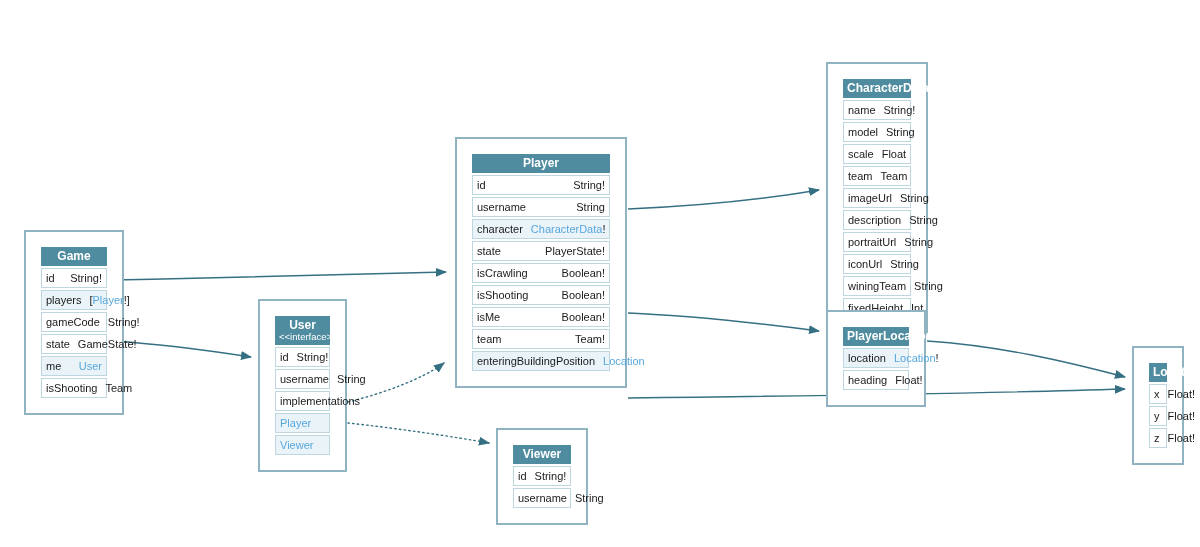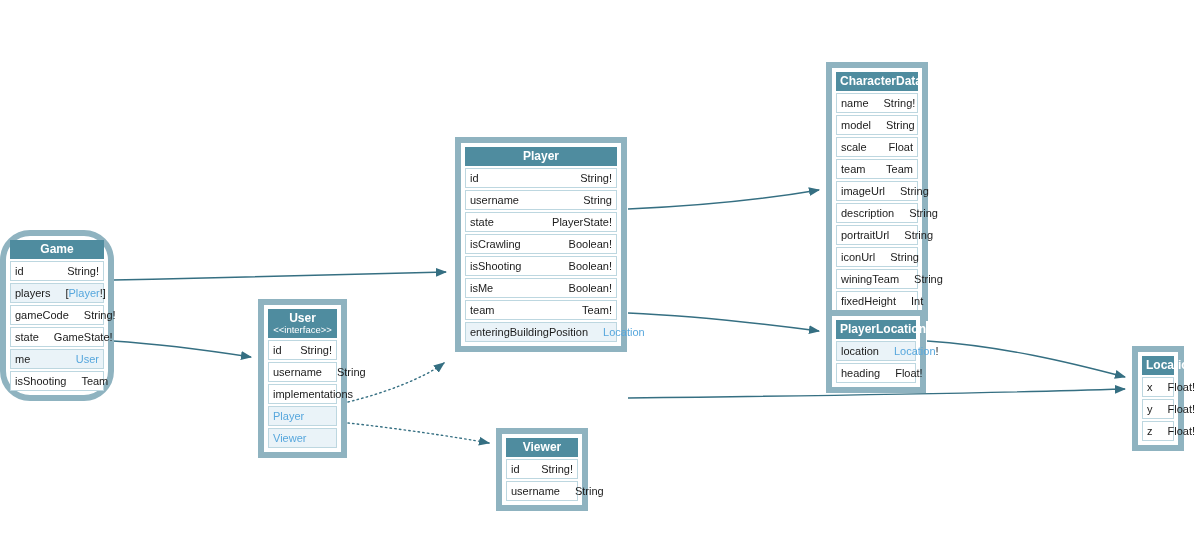--- a/index.html
+++ b/index.html
@@ -4,30 +4,30 @@
 <style>
   html,body{margin:0;padding:0;}
   body{
     width:1200px;height:547px;position:relative;background:#ffffff;
     font-family:"Liberation Sans", sans-serif;overflow:hidden;
   }
   #canvas{position:absolute;left:0;top:0;width:1200px;height:547px;}
   #edges{position:absolute;left:0;top:0;pointer-events:none;}
   .entity{
     position:absolute;box-sizing:border-box;background:#ffffff;
-    border:6px solid #14532d;padding:4px;
+    border:2px solid #14532d;padding:15px;
     font-size:11px;color:#1a1a1a;
   }
   .entity-header{
     color:#ffffff;font-weight:bold;font-size:12px;text-align:center;
     padding:3px 4px;line-height:13px;cursor:default;
   }
   .entity-sub{font-size:9.5px;font-weight:normal;line-height:10px;}
   .frow{
-    display:flex;justify-content:space-between;align-items:flex-start;gap:15px;
+    display:flex;justify-content:space-between;align-items:flex-start;gap:8px;
     margin-top:2px;border:1px solid #bdd7e0;background:#ffffff;
     padding:2.5px 4px;line-height:13px;white-space:nowrap;
   }
   .frow.linked{background:#eaf3f8;}
   .fname{text-align:left;}
   .ftype{text-align:right;}
   .lnk{cursor:pointer;}
 </style>
 </head>
 <body>
@@ -42,21 +42,21 @@
       <path d="M113,280 C230,278 350,275 446,272" fill="none" stroke="#356f82" stroke-width="1.4" marker-end="url(#arrow)"></path>
       <path d="M113,341 C160,344 212,351 251,357" fill="none" stroke="#356f82" stroke-width="1.4" marker-end="url(#arrow)"></path>
       <path d="M348,402 C385,393 424,378 444,363" fill="none" stroke="#356f82" stroke-width="1.4" stroke-dasharray="1.5 3.2" stroke-linecap="round" marker-end="url(#arrow)"></path>
       <path d="M348,423 C395,428 456,437 489,443" fill="none" stroke="#356f82" stroke-width="1.4" stroke-dasharray="1.5 3.2" stroke-linecap="round" marker-end="url(#arrow)"></path>
       <path d="M628,209 C700,206 766,199 819,190" fill="none" stroke="#356f82" stroke-width="1.4" marker-end="url(#arrow)"></path>
       <path d="M628,313 C700,316 766,324 819,331" fill="none" stroke="#356f82" stroke-width="1.4" marker-end="url(#arrow)"></path>
       <path d="M628,398 C800,396 1000,393 1125,389" fill="none" stroke="#356f82" stroke-width="1.4" marker-end="url(#arrow)"></path>
       <path d="M927,341 C1002,346 1068,362 1125,377" fill="none" stroke="#356f82" stroke-width="1.4" marker-end="url(#arrow)"></path>
     </svg>
   <div id="entities">
-      <div class="entity" style="left: 0; top: 230px; width: 114px; border-color: rgb(143, 179, 192); border-radius: 30px;">
+      <div class="entity" style="left: 24px; top: 230px; width: 100px; border-color: rgb(143, 179, 192);">
         <div class="entity-header" style="background: rgb(79, 140, 159); color: rgb(255, 255, 255);">
           <div>Game</div>
         </div>
         <div class="frow">
           <span class="fname">id</span>
           <span class="ftype"><span>String!</span></span>
         </div>
         <div class="frow linked">
           <span class="fname">players</span>
           <span class="ftype"><span>[</span><span class="lnk" style="color: rgb(87, 167, 221);">Player</span><span>!]</span></span>
@@ -105,20 +105,24 @@
         <div class="entity-header" style="background: rgb(79, 140, 159); color: rgb(255, 255, 255);">
           <div>Player</div>
         </div>
         <div class="frow">
           <span class="fname">id</span>
           <span class="ftype"><span>String!</span></span>
         </div>
         <div class="frow">
           <span class="fname">username</span>
           <span class="ftype"><span>String</span></span>
+        </div>
+        <div class="frow linked">
+          <span class="fname">character</span>
+          <span class="ftype"><span class="lnk" style="color: rgb(87, 167, 221);">CharacterData</span><span>!</span></span>
         </div>
         <div class="frow">
           <span class="fname">state</span>
           <span class="ftype"><span>PlayerState!</span></span>
         </div>
         <div class="frow">
           <span class="fname">isCrawling</span>
           <span class="ftype"><span>Boolean!</span></span>
         </div>
         <div class="frow">

